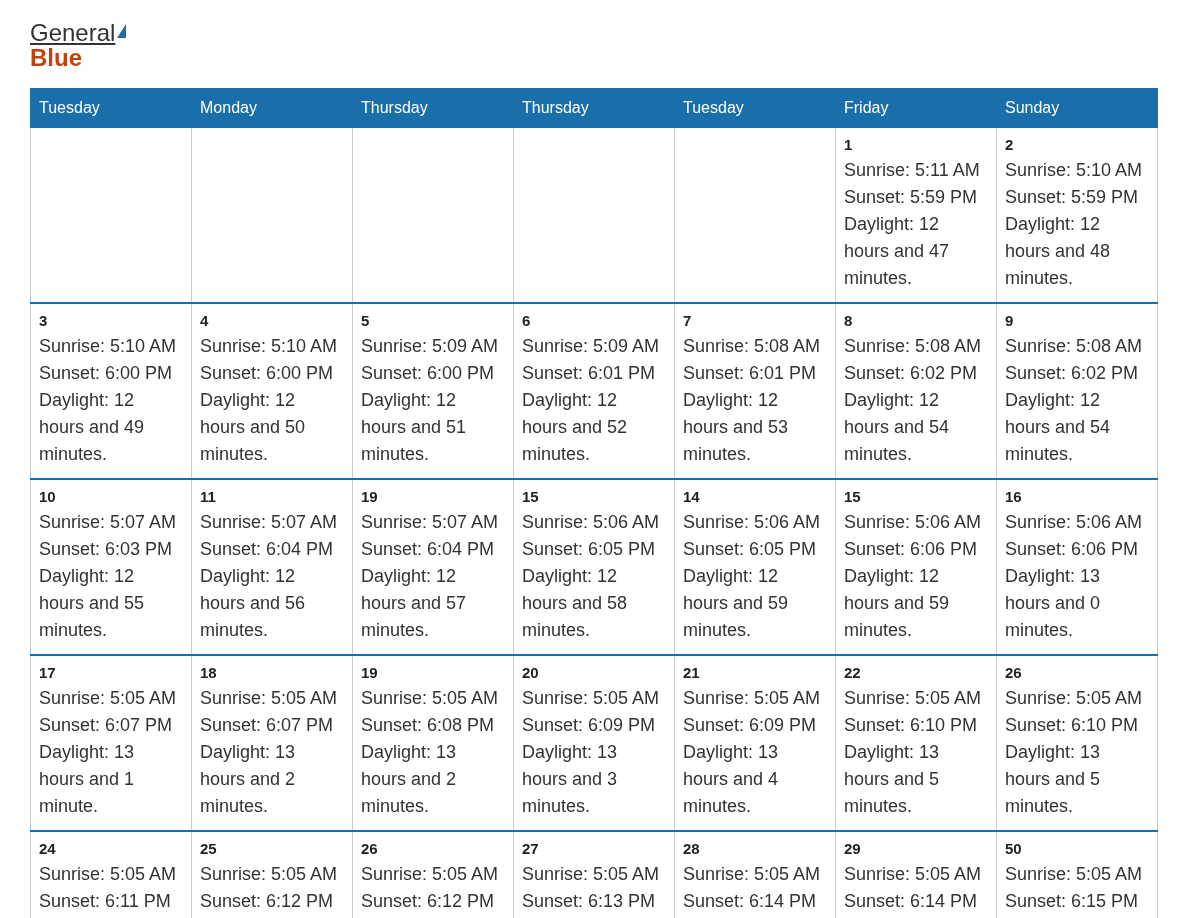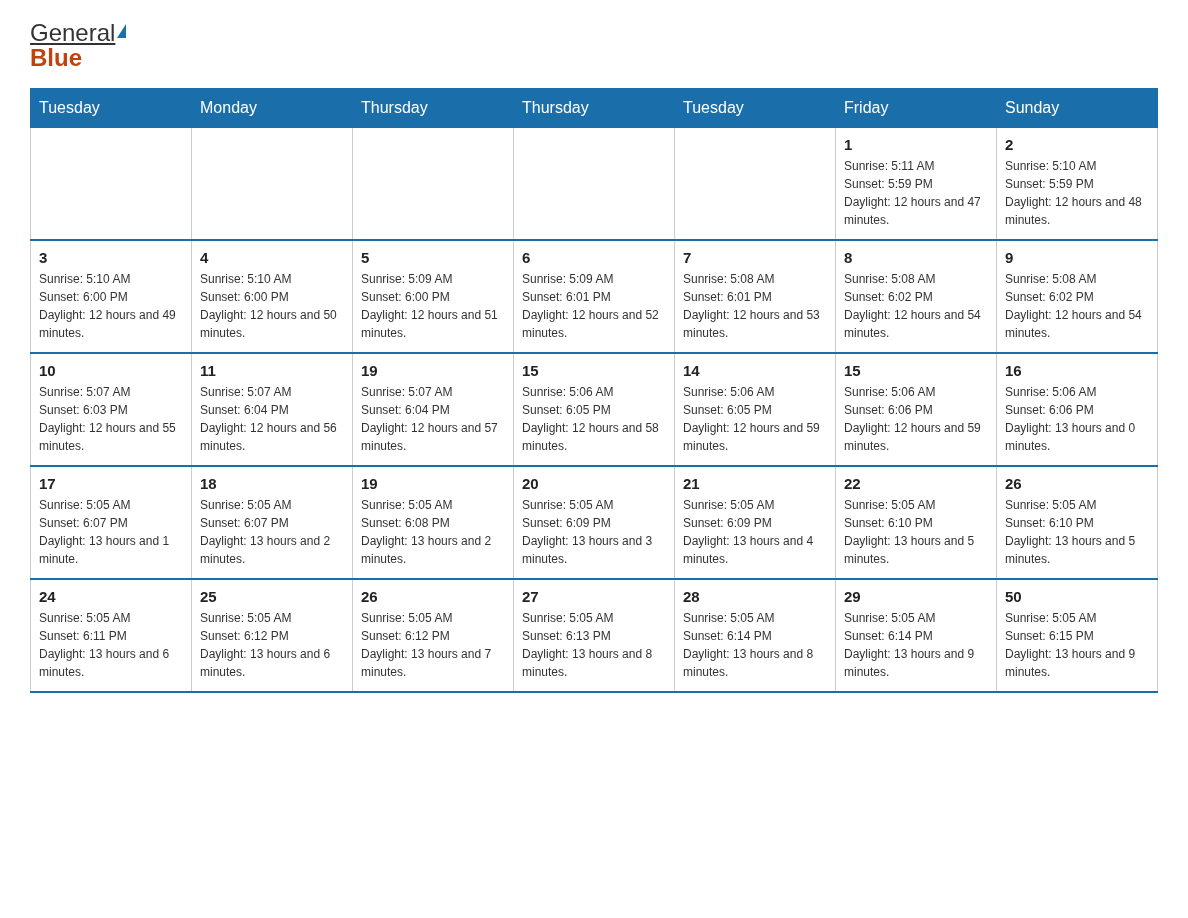--- a/index.html
+++ b/index.html
@@ -67,21 +67,21 @@
       border-left: 1px solid #ccc;
     }
     .day-number {
       font-size: 15px;
       font-weight: bold;
       color: #222;
       display: block;
       margin-bottom: 4px;
     }
     .day-info {
-      font-size: 12px;
+      font-size: 18px;
       color: #333;
       line-height: 1.5;
     }
     .empty-cell {
       background: #fff;
     }
     .row-separator {
       border-top: 2px solid #1a6faa;
     }
   </style>

